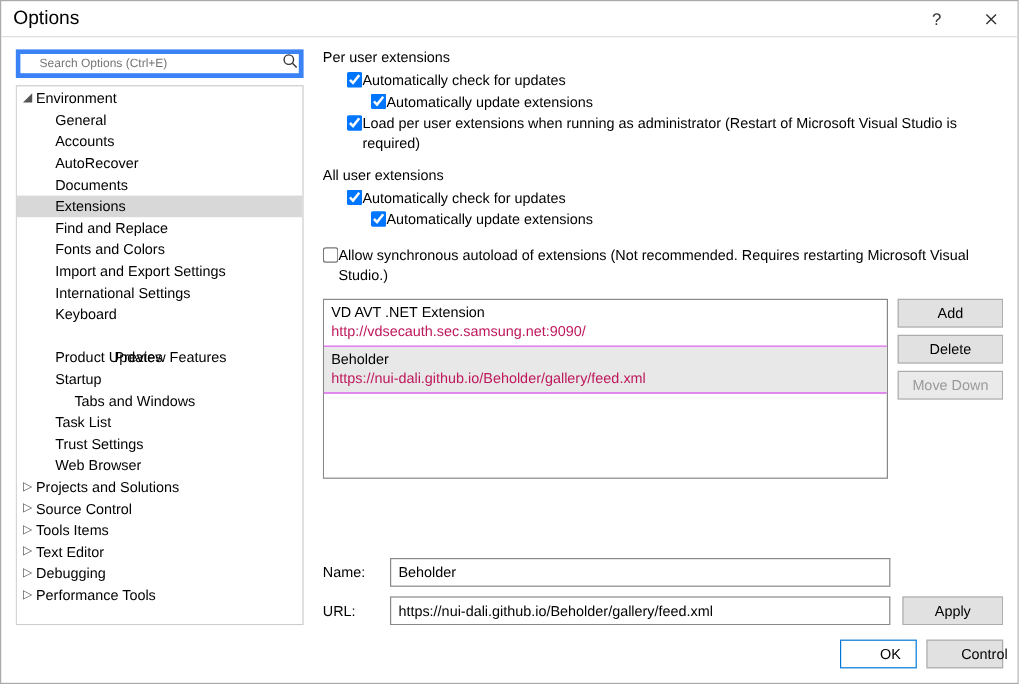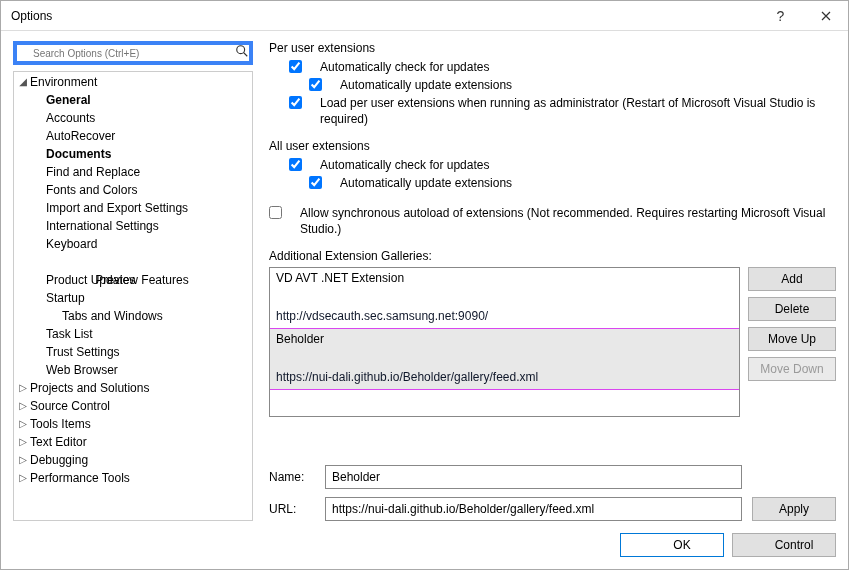--- a/index.html
+++ b/index.html
@@ -1,53 +1,53 @@
 <!DOCTYPE html>
 <html><head>
 <meta charset="utf-8">
 <style>
   * { box-sizing: border-box; }
   html, body { margin:0; padding:0; font-family:"Segoe UI", Tahoma, sans-serif; font-size:12px; color:#000; background:#fff; }
   .window { width:849px; height:570px; border:1px solid #aaa; display:flex; flex-direction:column; }
   .titlebar { height:30px; display:flex; align-items:center; padding:0 0 0 10px; border-bottom:1px solid #ddd; }
-  .titlebar .title { flex:1; font-size:12px; }
+  .titlebar .title { flex:1; font-size:16px; }
   .titlebar .tbtn { width:45px; height:29px; display:flex; align-items:center; justify-content:center; font-size:14px; color:#333; }
   .body { flex:1; display:flex; flex-direction:column; padding:10px 12px 12px 12px; overflow:hidden; }
   .cols { flex:1; display:flex; gap:16px; overflow:hidden; }
   .left { width:240px; display:flex; flex-direction:column; }
   .searchwrap { position:relative; margin-bottom:6px; }
   .searchwrap input { width:100%; height:24px; border:4px solid #3b82f6; padding:2px 24px 2px 16px; font-family:inherit; font-size:10px; }
   .searchwrap .sicon { position:absolute; right:4px; top:3px; color:#555; font-size:14px; pointer-events:none; }
   .tree { flex:1; border:1px solid #ccc; overflow-y:scroll; padding:1px 0; background:#fff; }
   .tnode { display:flex; align-items:center; height:18px; line-height:18px; white-space:nowrap; cursor:default; }
   .tnode.selected { background:#d8d8d8; }
   .twist { width:14px; text-align:center; font-size:10px; color:#555; display:inline-block; }
   .twist.blank { color:transparent; }
   .right { flex:1; display:flex; flex-direction:column; overflow:hidden; }
   .grouplabel { margin:0 0 4px 0; }
-  .chkrow { display:flex; align-items:flex-start; gap:18px; margin:2px 0; }
+  .chkrow { display:flex; align-items:flex-start; gap:0; margin:2px 0; }
   .chkrow input[type=checkbox] { margin:1px 0 0 0; width:13px; height:13px; }
   .chkrow label { flex:1; line-height:16px; }
   .indent { margin-left:20px; }
   .sec { margin-bottom:10px; }
   .galrow { display:flex; gap:8px; }
   .gallist { flex:1; border:1px solid #888; background:#fff; height:150px; overflow:auto; }
   .galitem { padding:2px 6px 4px 6px; border-bottom:1px solid #d946ef; cursor:default; }
   .galitem.sel { background:#e8e8e8; }
   .galitem .gname { line-height:16px; }
-  .galitem .gurl  { line-height:16px; color:#0f172a;margin-top:22px; }
+  .galitem .gurl  { line-height:16px; color:#be185d; }
   .galbtns { width:88px; display:flex; flex-direction:column; gap:6px; }
   .btn { height:24px; border:1px solid #adadad; background:#e1e1e1; font-family:inherit; font-size:12px; padding:0 8px; cursor:default; }
   .btn:disabled { color:#9a9a9a; background:#eaeaea; }
   .btn.primary { border:1px solid #0078d7; background:#fff; }
   .formrow { display:flex; align-items:center; gap:10px; margin-top:8px; }
   .formrow .flabel { width:46px; }
   .formrow input[type=text] { flex:1; height:24px; border:1px solid #888; padding:0 6px; font-family:inherit; font-size:12px; }
   .footer { display:flex; justify-content:flex-end; gap:8px; padding-top:12px; }
-  .footer .btn { width:104px;padding-left:28px; }
+  .footer .btn { width:64px;padding-left:28px; }
   ::-webkit-scrollbar { width:16px; }
   ::-webkit-scrollbar-track { background:#f0f0f0; }
   ::-webkit-scrollbar-thumb { background:#c2c2c2; }
 </style>
 </head>
 <body>
 
 <div class="window">
 
   <div class="titlebar">
@@ -71,35 +71,39 @@
                 <circle cx="6.5" cy="6.5" r="4.5" fill="none" stroke="#333" stroke-width="1.3"></circle>
                 <line x1="10" y1="10" x2="14" y2="14" stroke="#333" stroke-width="1.3"></line>
               </svg>
           </span>
         </div>
         <div class="tree" id="tree">
             <div class="tnode" style="padding-left: 2px;">
               <span class="twist">◢</span>
               <span>Environment</span>
             </div>
-            <div class="tnode" style="padding-left: 18px; font-weight: bold;">
+            <div class="tnode" style="padding-left: 18px;">
               <span class="twist blank">▷</span>
               <span>General</span>
             </div>
             <div class="tnode" style="padding-left: 18px;">
               <span class="twist blank">▷</span>
               <span>Accounts</span>
             </div>
             <div class="tnode" style="padding-left: 18px;">
               <span class="twist blank">▷</span>
               <span>AutoRecover</span>
             </div>
-            <div class="tnode" style="padding-left: 18px; font-weight: bold;">
+            <div class="tnode" style="padding-left: 18px;">
               <span class="twist blank">▷</span>
               <span>Documents</span>
+            </div>
+            <div class="tnode selected" style="padding-left: 18px;">
+              <span class="twist blank">▷</span>
+              <span>Extensions</span>
             </div>
             <div class="tnode" style="padding-left: 18px;">
               <span class="twist blank">▷</span>
               <span>Find and Replace</span>
             </div>
             <div class="tnode" style="padding-left: 18px;">
               <span class="twist blank">▷</span>
               <span>Fonts and Colors</span>
             </div>
             <div class="tnode" style="padding-left: 18px;">
@@ -200,36 +204,34 @@
         </div>
 
         <div class="sec">
           <div class="chkrow">
             <input type="checkbox" style="">
             <label>Allow synchronous autoload of extensions (Not recommended. Requires restarting Microsoft Visual Studio.)</label>
           </div>
         </div>
 
         <div class="sec" style="flex:0 0 auto;">
-          <div class="grouplabel">Additional Extension Galleries:</div>
           <div class="galrow">
             <div class="gallist" id="gallist">
                 <div class="galitem">
                   <div class="gname">VD AVT .NET Extension</div>
                   <div class="gurl">http://vdsecauth.sec.samsung.net:9090/</div>
                 </div>
                 <div class="galitem sel">
                   <div class="gname">Beholder</div>
                   <div class="gurl">https://nui-dali.github.io/Beholder/gallery/feed.xml</div>
                 </div>
               </div>
             <div class="galbtns">
               <button class="btn">Add</button>
               <button class="btn">Delete</button>
-              <button class="btn">Move Up</button>
               <button class="btn" disabled="">Move Down</button>
             </div>
           </div>
         </div>
 
         <div style="flex:1"></div>
 
         <div class="formrow">
           <div class="flabel">Name:</div>
           <input type="text" value="Beholder" style="">

